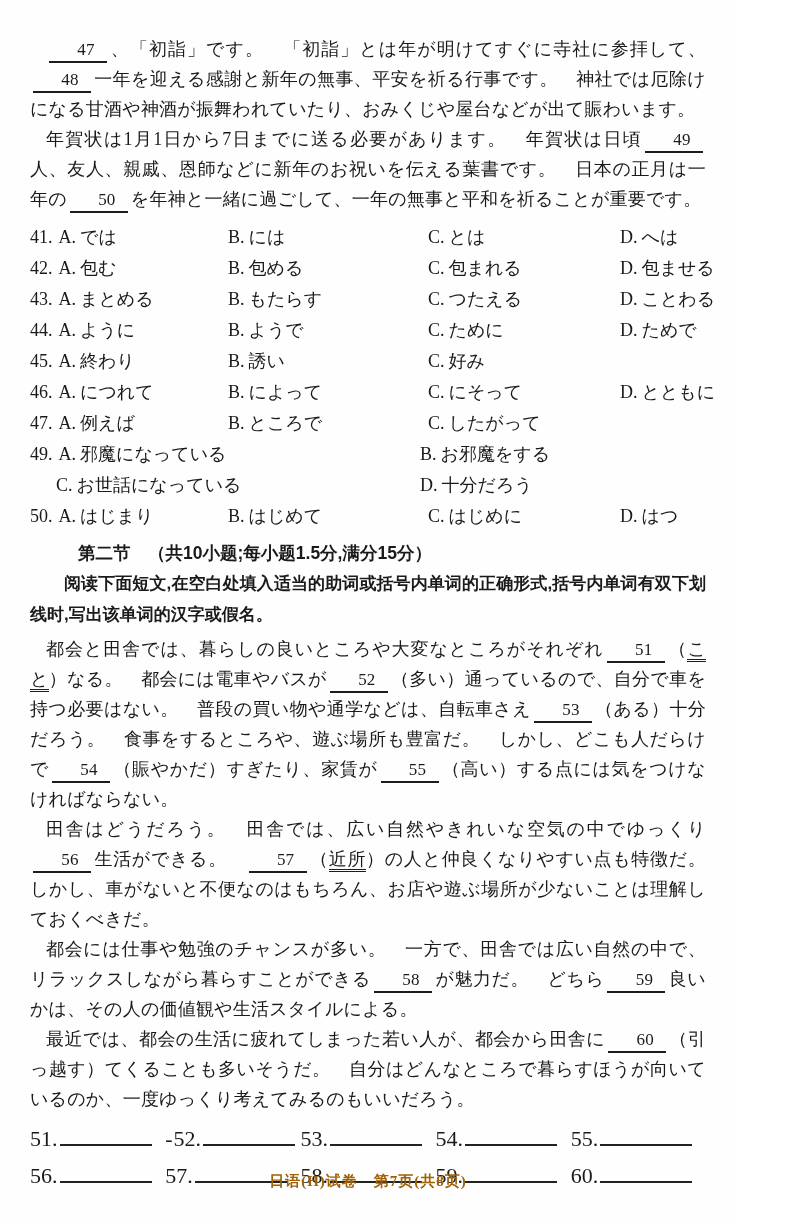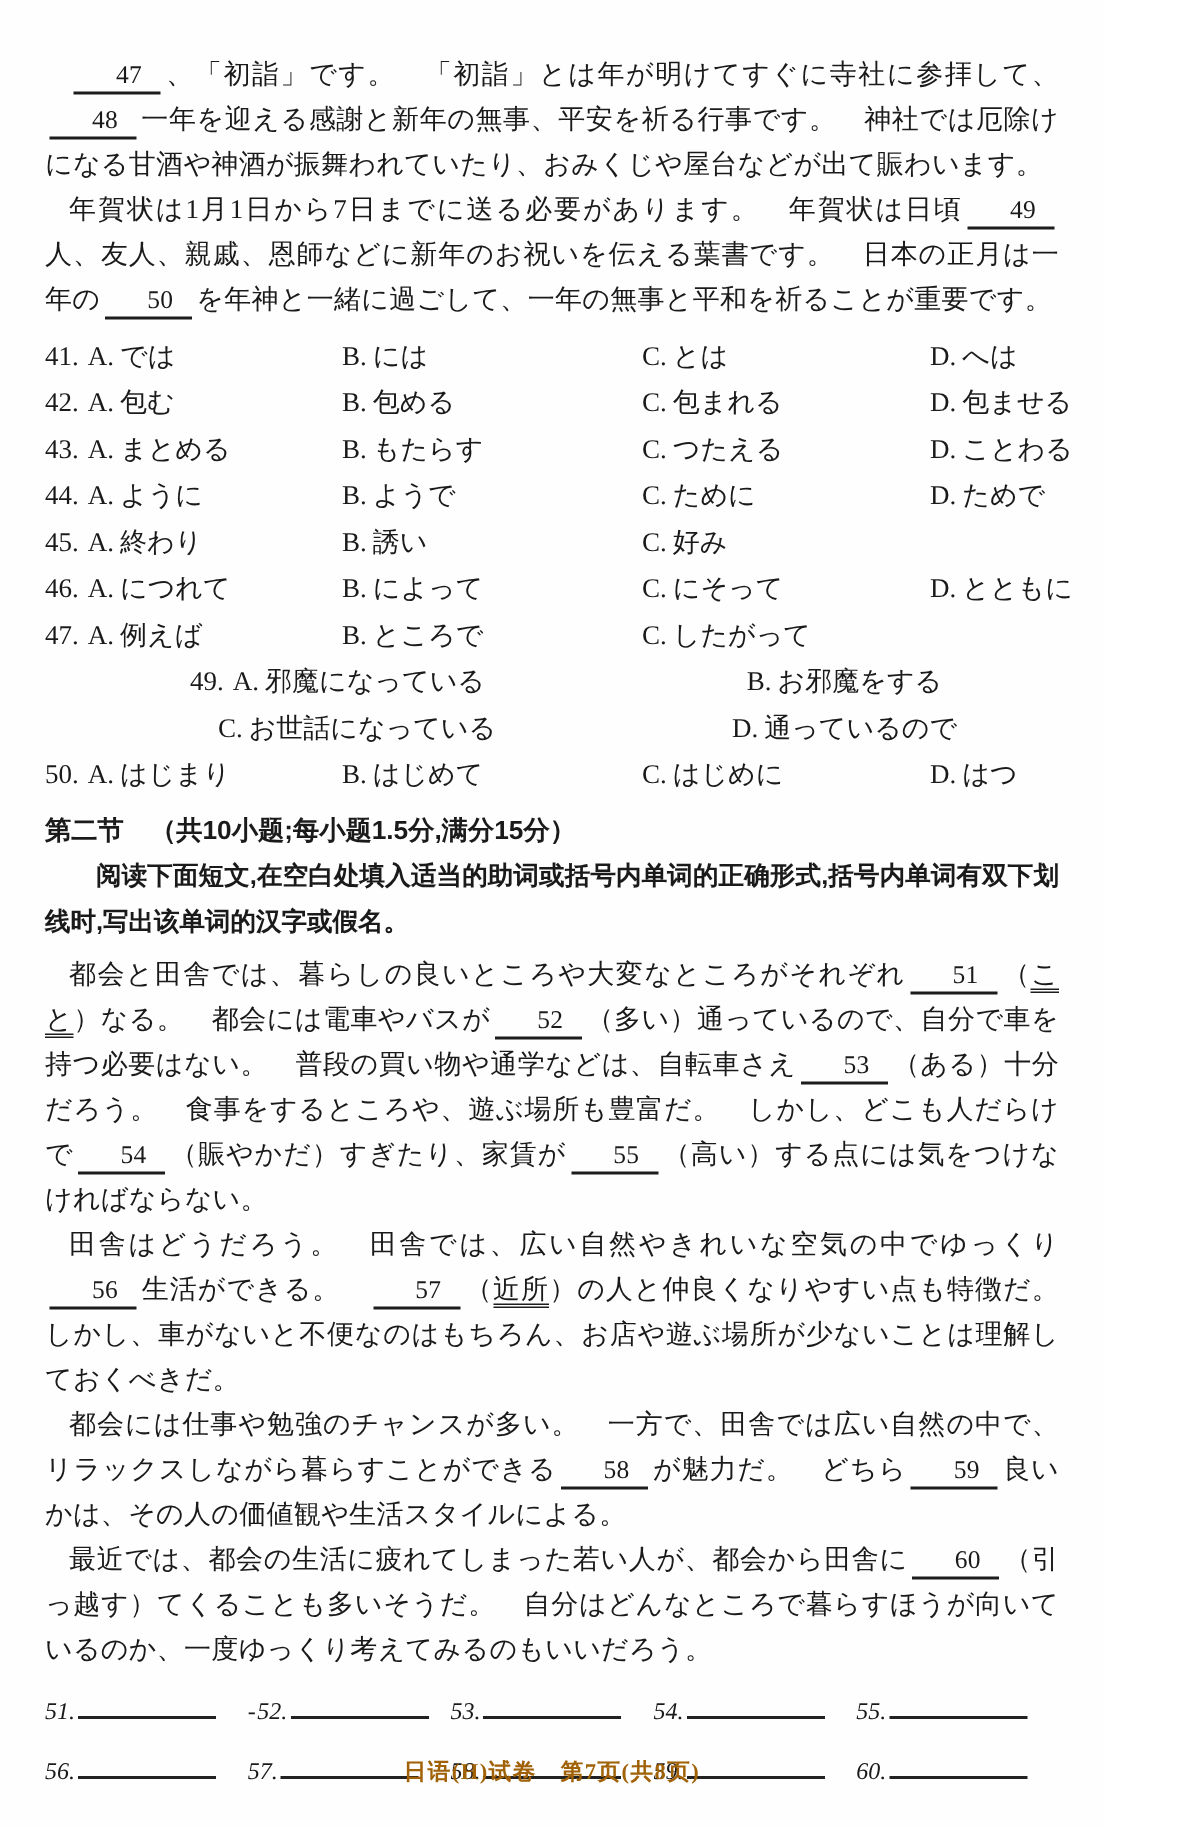--- a/index.html
+++ b/index.html
@@ -37,53 +37,53 @@
     padding-bottom:0px;
   }
   
   .q-block{margin-top:8px;}
   .q-row{
     display:grid;
     grid-template-columns:198px 200px 192px 1fr;
     font-size:18px;
     line-height:31px;
   }
-  .q-row.two{grid-template-columns:390px 1fr;text-align:center;}
+  .q-row.two{grid-template-columns:390px 1fr;}
   .q-cell{white-space:nowrap;}
   .q-cell.indent{padding-left:26px;}
   .qnum{margin-right:6px;}
   .olabel{margin-right:4px;}
   
   .sec-head{
     font-family:"Liberation Sans","DejaVu Sans",sans-serif;
     font-weight:bold;
     font-size:17.5px;
     line-height:30px;
     margin-top:6px;
+    margin-left:48px;
   }
   .sec-instr{
     font-family:"Liberation Sans","DejaVu Sans",sans-serif;
     font-weight:bold;
     font-size:17px;
     line-height:31px;
     text-align:justify;
     text-indent:34px;
     margin:0;
   }
   .passage-main{margin-top:4px;}
   .passage-main .para{line-height:30px;}
   .passage-top .para{line-height:30px;}
   
   .ans-sheet{margin-top:10px;}
   .ans-row{
     display:flex;
-    font-size:16px;
+    font-size:22px;
     line-height:26px;
     margin-top:9px;
-    font-style:italic;
   }
   .ans-cell{flex:1;white-space:nowrap;}
   .anum{margin-right:2px;}
   .aprefix{margin-right:1px;}
   .aline{
     display:inline-block;
     width:92px;
     height:20px;
     border-bottom:2px solid #222222;
   }
@@ -149,21 +149,21 @@
         <span class="q-cell"><span class="qnum">47.</span><span class="opt"><span class="olabel">A.</span><span class="otext">例えば</span></span></span>
         <span class="q-cell"><span class="opt"><span class="olabel">B.</span><span class="otext">ところで</span></span></span>
         <span class="q-cell"><span class="opt"><span class="olabel">C.</span><span class="otext">したがって</span></span></span>
       </div>
       <div class="q-row two">
         <span class="q-cell"><span class="qnum">49.</span><span class="opt"><span class="olabel">A.</span><span class="otext">邪魔になっている</span></span></span>
         <span class="q-cell"><span class="opt"><span class="olabel">B.</span><span class="otext">お邪魔をする</span></span></span>
       </div>
       <div class="q-row two">
         <span class="q-cell indent"><span class="opt"><span class="olabel">C.</span><span class="otext">お世話になっている</span></span></span>
-        <span class="q-cell"><span class="opt"><span class="olabel">D.</span><span class="otext">通っているので</span></span></span>
+        <span class="q-cell"><span class="opt"><span class="olabel">D.</span><span class="otext">十分だろう</span></span></span>
       </div>
       <div class="q-row">
         <span class="q-cell"><span class="qnum">50.</span><span class="opt"><span class="olabel">A.</span><span class="otext">はじまり</span></span></span>
         <span class="q-cell"><span class="opt"><span class="olabel">B.</span><span class="otext">はじめて</span></span></span>
         <span class="q-cell"><span class="opt"><span class="olabel">C.</span><span class="otext">はじめに</span></span></span>
         <span class="q-cell"><span class="opt"><span class="olabel">D.</span><span class="otext">はつ</span></span></span>
       </div>
     </div>
 
   <div class="sec-head">第二节　（共10小题;每小题1.5分,满分15分）</div>

